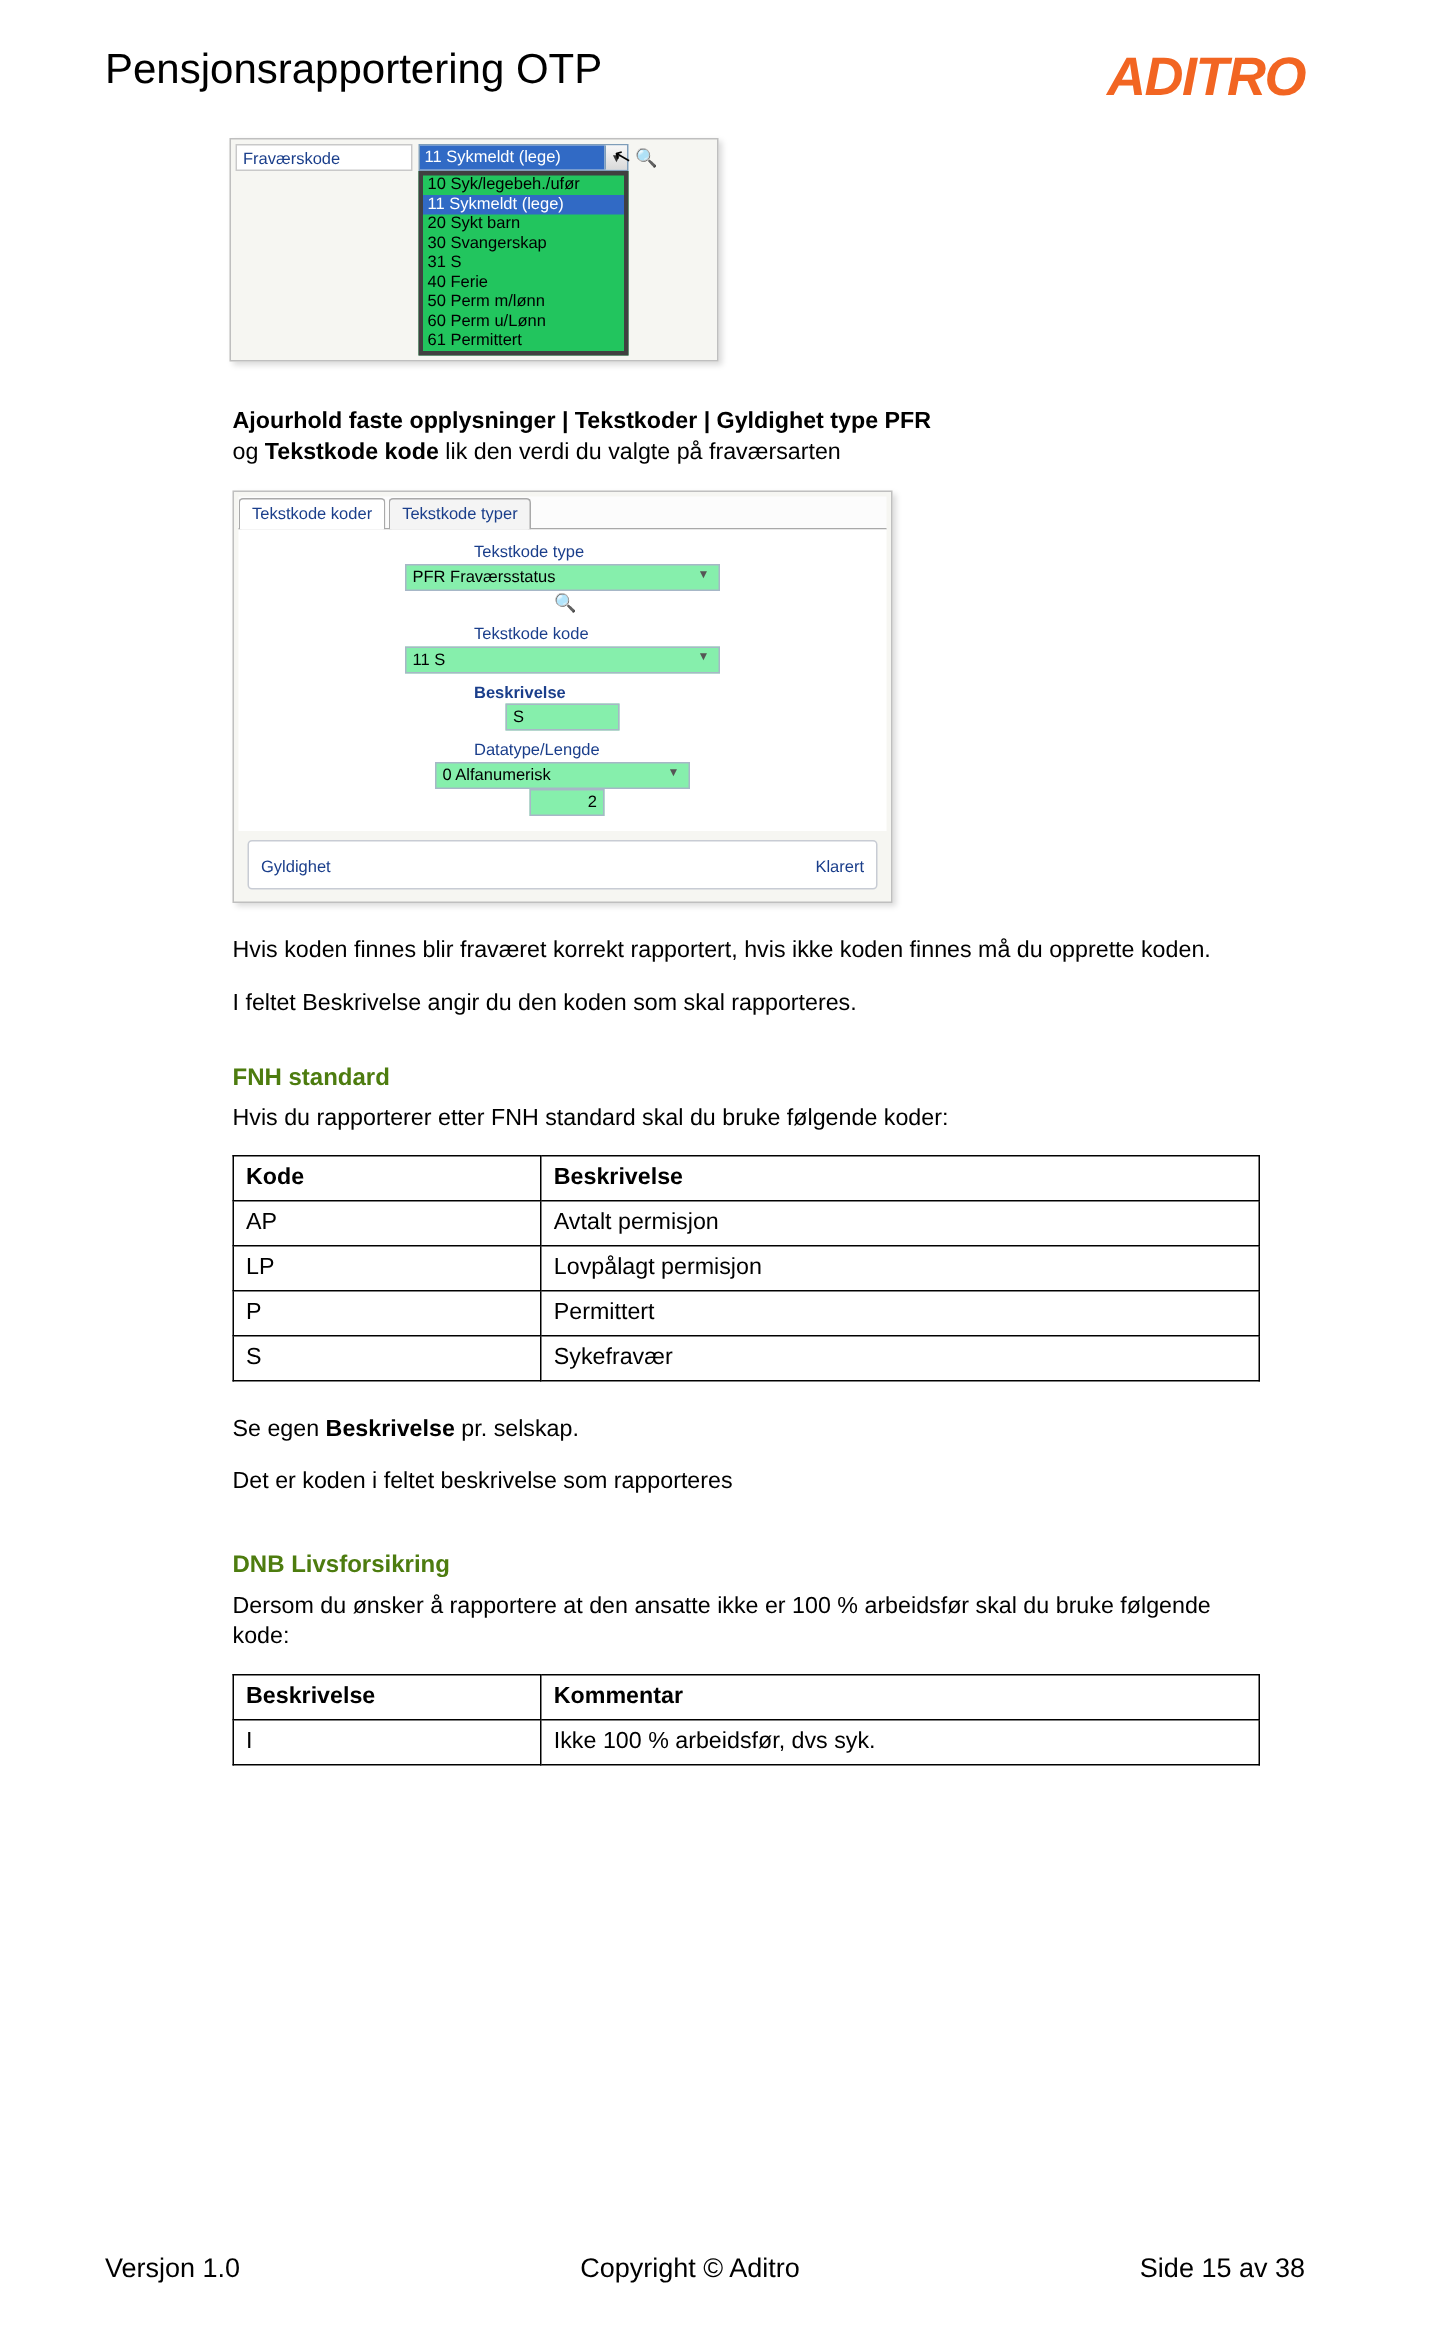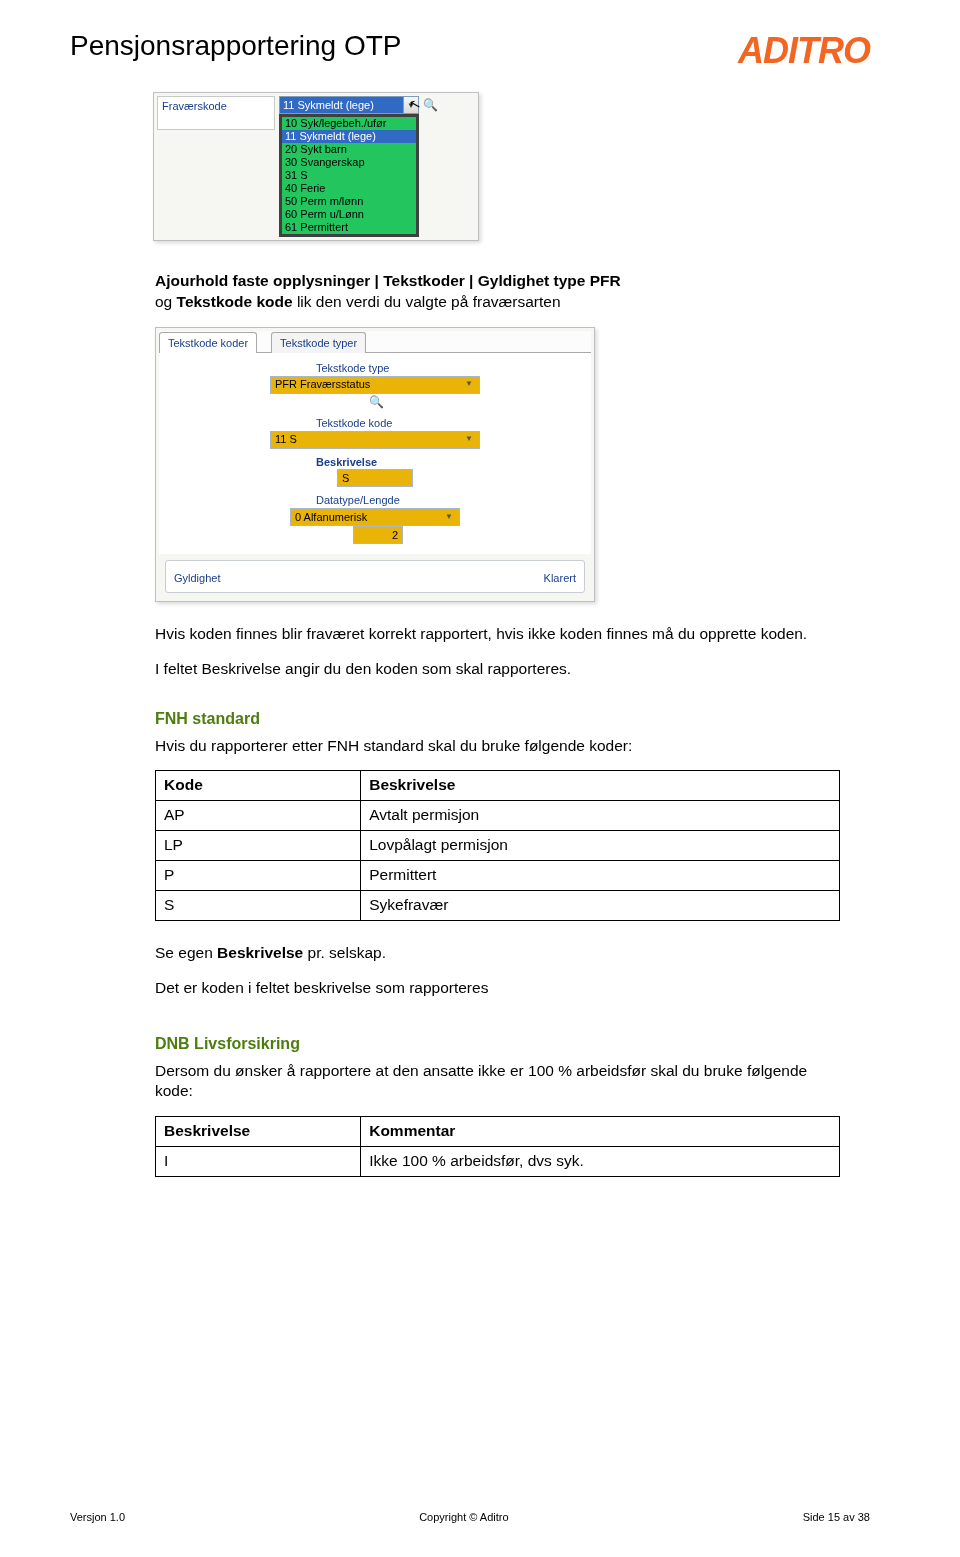--- a/index.html
+++ b/index.html
@@ -45,21 +45,21 @@
     display: flex;
     align-items: flex-start;
   }
   .shot1-label {
     width: 118px;
     padding: 4px 4px;
     color: #1a3e8b;
     background: #fff;
     border: 1px solid #c9c9c9;
     margin-right: 4px;
-    height: 34px;
+    height: 18px;
     line-height: 10px;
   }
   .shot1-right { position: relative; }
   .shot1-combo {
     width: 140px;
     height: 18px;
     border: 1px solid #7e9db9;
     background: #fff;
     display: flex;
     align-items: center;
@@ -134,21 +134,20 @@
     background: #f6f6f2;
     padding: 3px 3px 6px 3px;
     box-shadow: 2px 2px 4px rgba(0,0,0,0.15);
     font-family: Tahoma, sans-serif;
     font-size: 11px;
   }
   .shot2-tabs {
     display: flex;
     border-bottom: 1px solid #a9a9a9;
     background: #fcfcfc;
-    gap: 12px;
   }
   .shot2-tab {
     padding: 3px 8px 2px 8px;
     border: 1px solid #a9a9a9;
     border-bottom: none;
     background: #f4f4f4;
     margin-right: 2px;
     border-radius: 3px 3px 0 0;
     position: relative;
     top: 1px;
@@ -165,25 +164,25 @@
     margin-bottom: 6px;
     flex-direction: column;
   }
   .shot2-lbl {
     width: 118px;
     color: #1a3e8b;
   }
   .shot2-input, .shot2-combo2 {
     border: 1px solid #a7b7c7;
     height: 18px;
-    background: #eab308;
+    background: #86efac;
     padding: 1px 4px;
     font-size: 11px;
     display: flex;
-    align-items: center;
+    align-items: flex-start;
   }
   .shot2-combo2 {
     width: 210px;
     justify-content: space-between;
   }
   .shot2-caret { font-size: 8px; color:#555; padding: 0 2px; }
   .shot2-mag { margin-left: 4px; font-size: 12px; }
   .shot2-fieldset {
     margin: 6px 6px 2px 6px;
     border: 1px solid #c8ccd4;
@@ -213,21 +212,21 @@
   table.coded .c1 { width: 30%; }
 
   
   .footer {
     position: absolute;
     bottom: 34px;
     left: 0; right: 0;
     display: flex;
     justify-content: space-between;
     padding: 0 90px 0 70px;
-    font-size: 11px;
+    font-size: 18px;
   }
 </style>
 </head>
 <body>
 
 <div class="header">
   <div class="doc-title">Pensjonsrapportering OTP</div>
   <div class="logo">ADITRO</div>
 </div>
 

